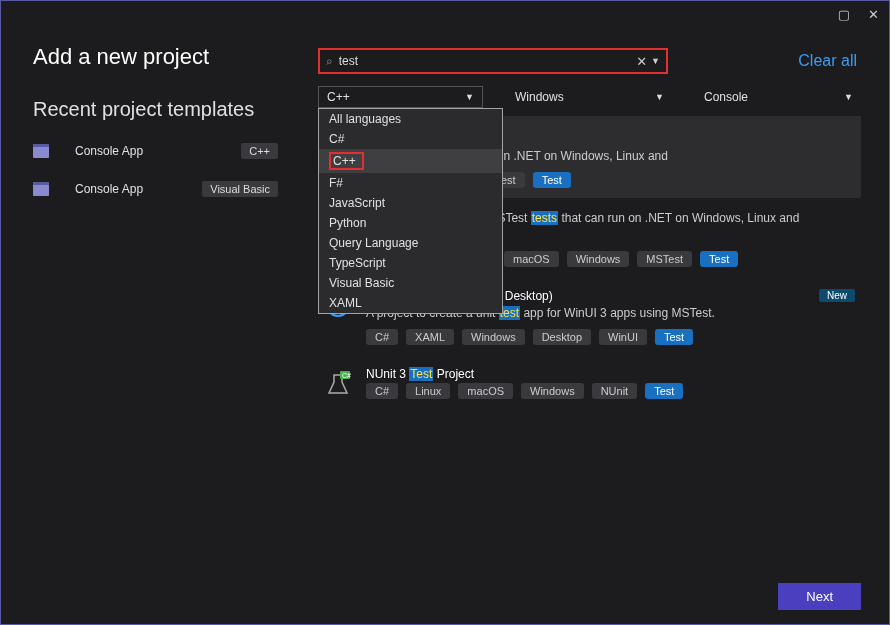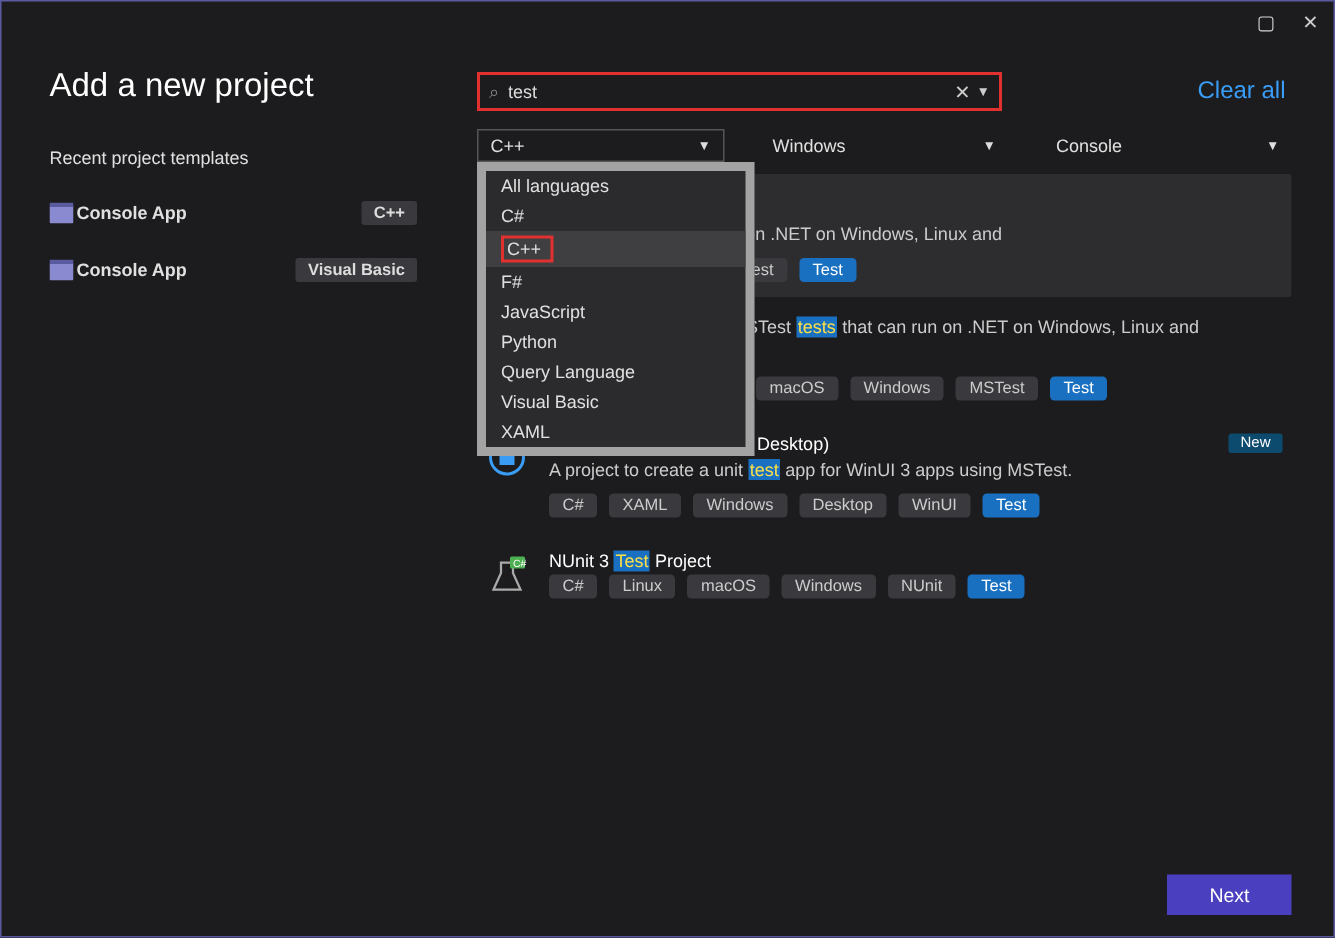--- a/index.html
+++ b/index.html
@@ -23,32 +23,31 @@
   .content { padding: 18px 28px 0 32px; display: flex; gap: 40px; }
   .left { width: 250px; }
   .heading {
     font-size: 22px;
     color: #fff;
     font-weight: 400;
     margin-bottom: 28px;
     margin-top: 4px;
   }
   .subheading {
-    font-size: 12px;
+    font-size: 20px;
     color: #e0e0e0;
     font-weight: 400;
     margin-bottom: 18px;
   }
   .recent-item {
     display: flex;
     align-items: center;
-    gap: 2px;
+    gap: 26px;
     margin-bottom: 14px;
     padding: 4px 0;
-    font-weight: bold;
   }
   .template-icon {
     width: 16px; height: 14px;
     display: inline-block;
   }
   .template-icon svg { width: 100%; height: 100%; }
   .lang-badge {
     background: #3a3a3e;
     color: #ddd;
     padding: 2px 8px;
@@ -107,21 +106,21 @@
     width: 165px;
   }
   .combo.bordered { border: 1px solid #555; }
   .combo .chev { font-size: 9px; color: #ddd; }
   .dropdown {
     position: absolute;
     top: 22px;
     left: 0;
     width: 185px;
     background: #2b2b2e;
-    border: 6px solid #a3a3a3;
+    border: 1px solid #a3a3a3;
     z-index: 10;
   }
   .dropdown-item {
     padding: 3px 10px;
     color: #e0e0e0;
     font-size: 12px;
   }
   .dropdown-item.hover { background: #3f3f42; }
   .dropdown-item.highlight span.hl {
     border: 2px solid #e03030;
@@ -236,20 +235,21 @@
           <span class="chev">▼</span>
         </div>
         <div class="dropdown">
           <div class="dropdown-item">All languages</div>
           <div class="dropdown-item">C#</div>
           <div class="dropdown-item hover highlight"><span class="hl">C++</span></div>
           <div class="dropdown-item">F#</div>
           <div class="dropdown-item">JavaScript</div>
           <div class="dropdown-item">Python</div>
           <div class="dropdown-item">Query Language</div>
+          <div class="dropdown-item">TypeScript</div>
           <div class="dropdown-item">Visual Basic</div>
           <div class="dropdown-item">XAML</div>
         </div>
       </div>
       <div class="combo">
         <span>Windows</span>
         <span class="chev">▼</span>
       </div>
       <div class="combo">
         <span>Console</span>

